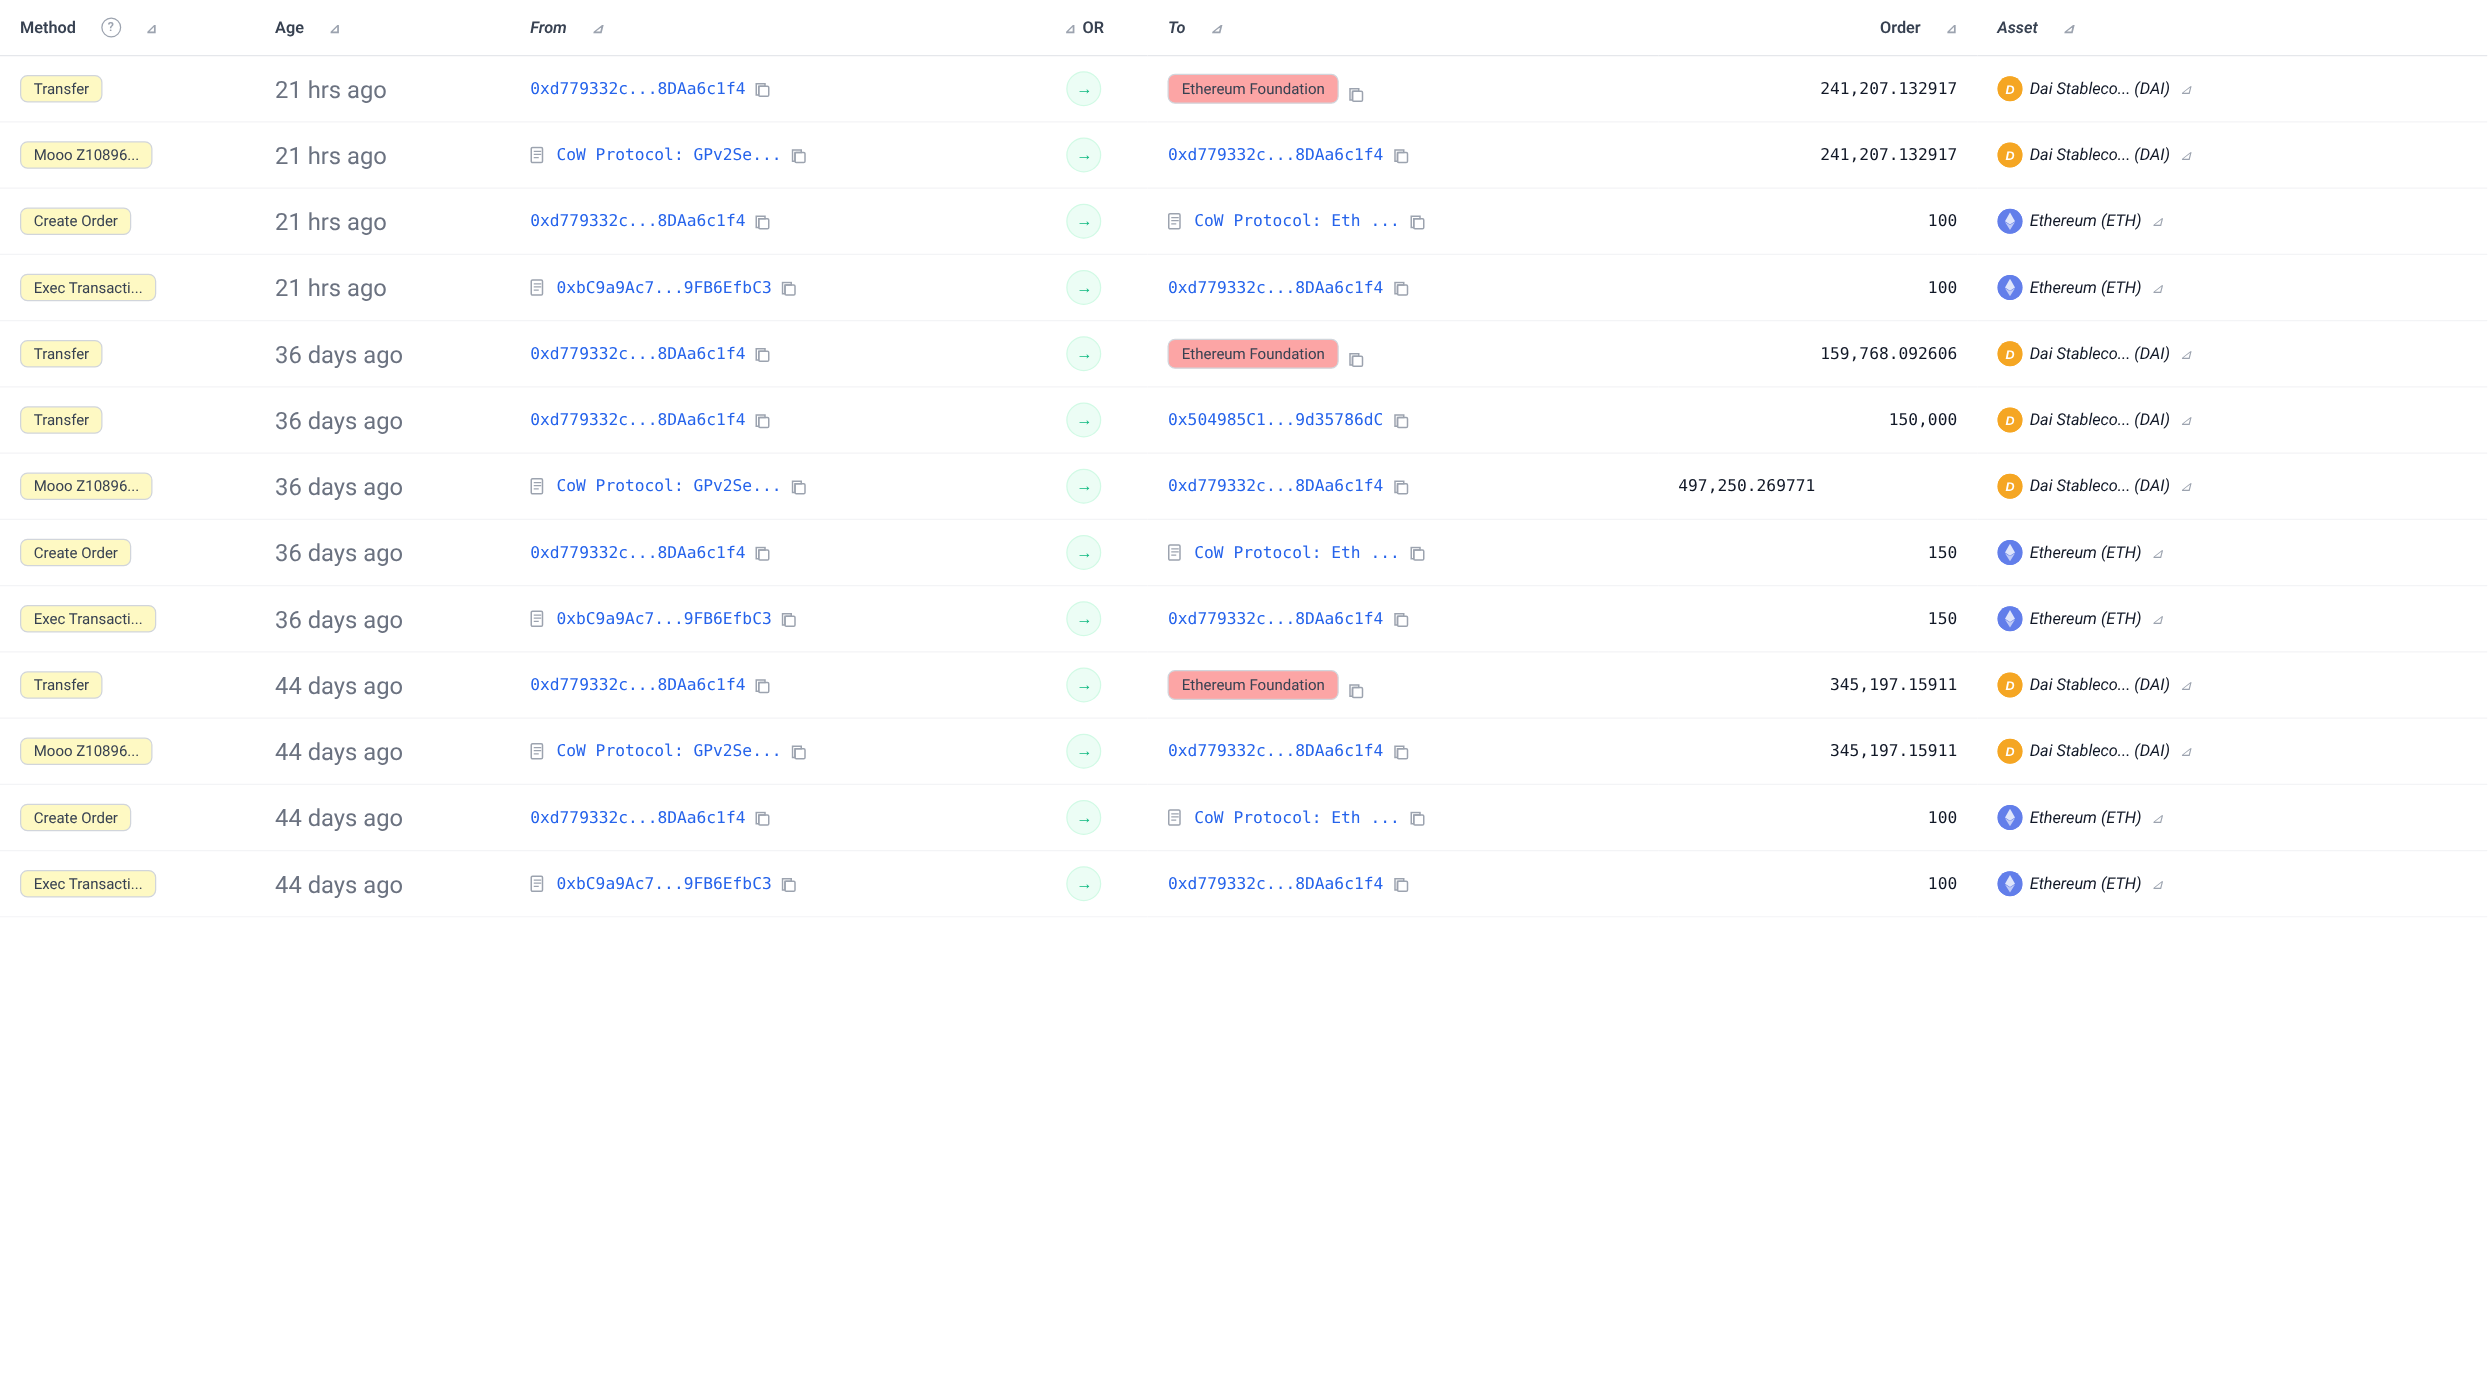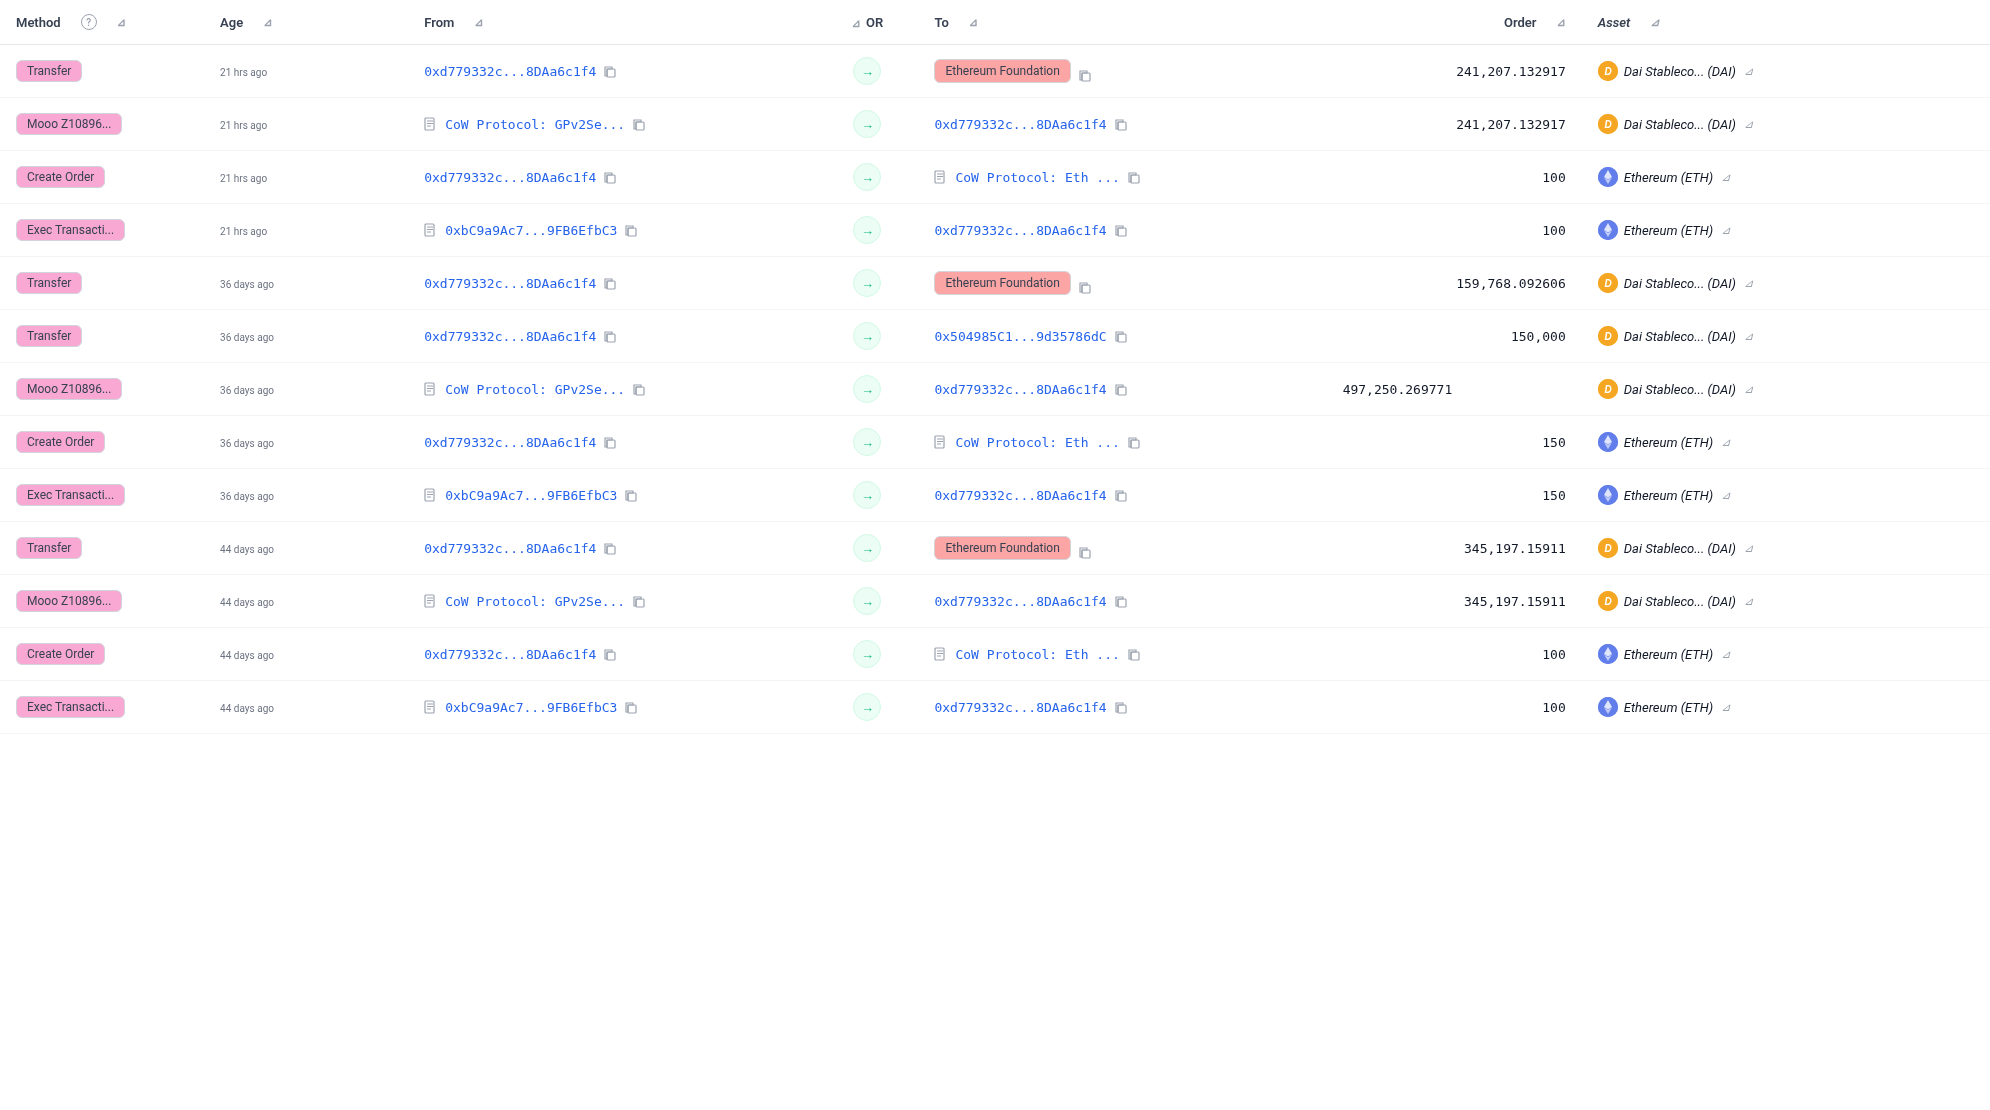--- a/index.html
+++ b/index.html
@@ -71,27 +71,27 @@
       cursor: pointer;
     }
 
     .method-badge {
       display: inline-block;
       padding: 3px 10px;
       border-radius: 6px;
       border: 1px solid #d1d5db;
       font-size: 12px;
       color: #374151;
-      background: #f9a8d4;
+      background: #fef9c3;
       white-space: nowrap;
     }
 
     .age-text {
       color: #6b7280;
-      font-size: 10px;
+      font-size: 19px;
     }
 
     .address-link {
       color: #2563eb;
       text-decoration: none;
       font-size: 13px;
       font-family: monospace;
     }
 
     .copy-icon {
@@ -187,20 +187,21 @@
     }
 
     .from-cell, .to-cell {
       display: flex;
       align-items: flex-end;
       gap: 4px;
     }
 
     th.col-from, th.col-to {
       color: #374151;
+      font-style: italic;
     }
   </style>
 </head>
 <body>
 
 <div class="table-container">
   <table>
     <thead>
       <tr>
         <th class="col-method">

